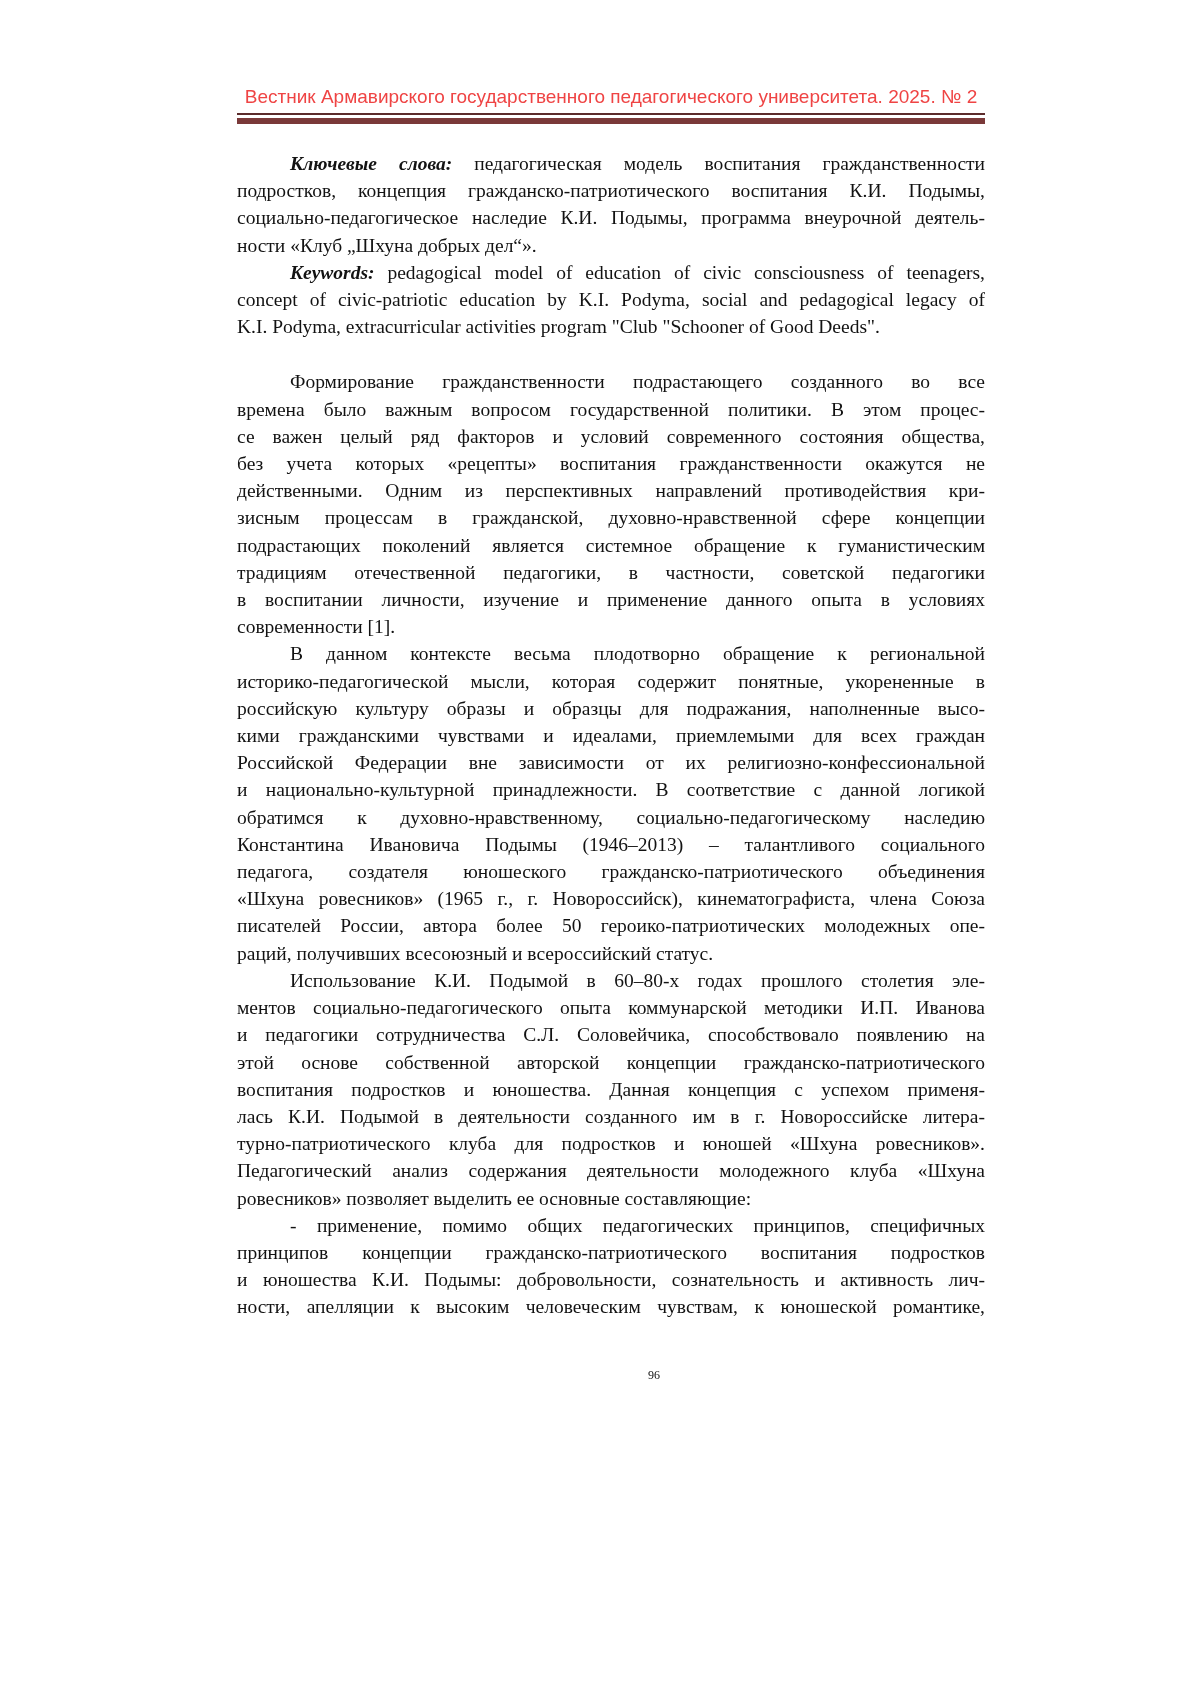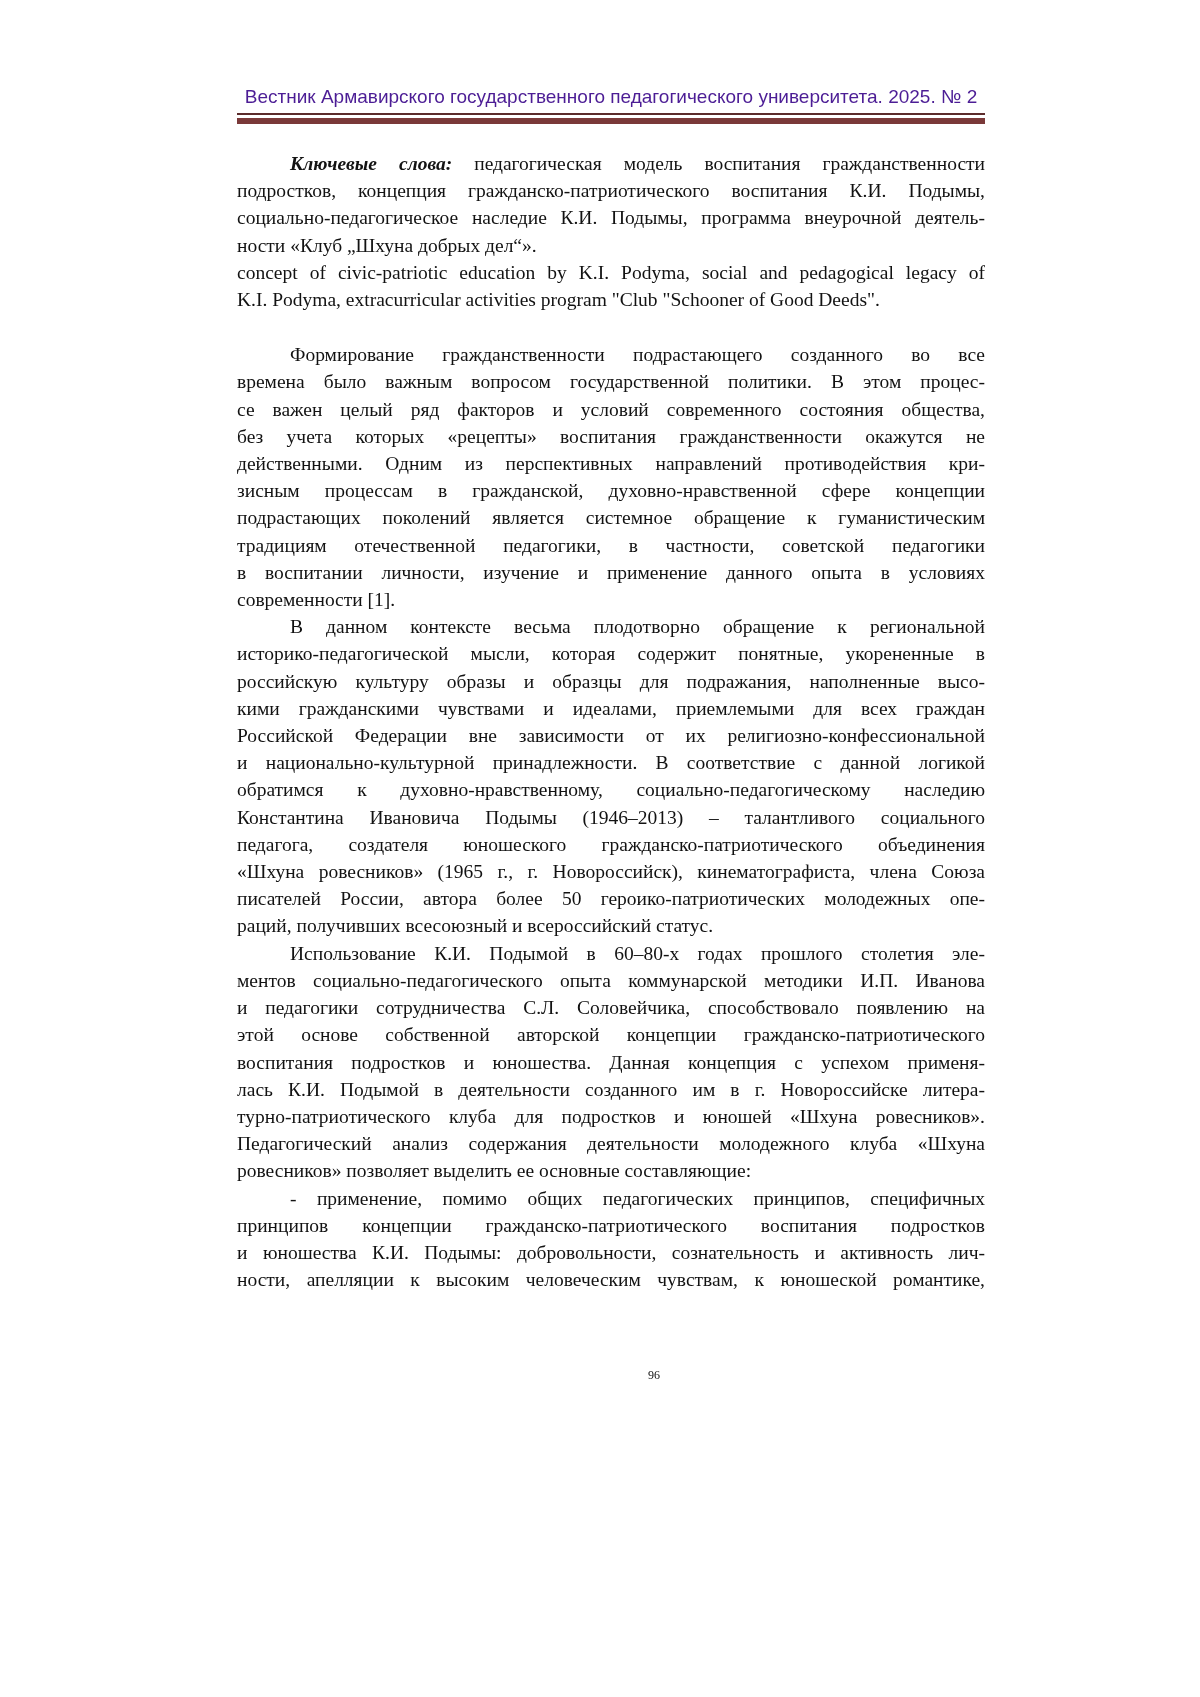--- a/index.html
+++ b/index.html
@@ -14,21 +14,21 @@
   .column {
     position:absolute;
     left:237px; top:86px;
     width:748px;
   }
   .journal-header {
     font-family:"Liberation Sans","DejaVu Sans",sans-serif;
     font-size:19px;
     line-height:22px;
     text-align:center;
-    color:#4c1d95;
+    color:#ef4444;
     margin-bottom:5px;
     white-space:nowrap;
   }
   .rule-thin  { height:2px; background:#5c2b2b; }
   .rule-gap   { height:3px; background:transparent; }
   .rule-thick { height:6px; background:#7a3939; }
   .body-text {
     margin-top:26px;
     font-size:19.5px;
     line-height:27.2px;
@@ -64,20 +64,21 @@
     <div class="rule-gap"></div>
     <div class="rule-thick"></div>
     <div class="body-text">
         <div class="paragraph">
           <div class="line indent"><span class="lead">Ключевые слова:</span> педагогическая модель воспитания гражданственности</div>
           <div class="line">подростков, концепция гражданско-патриотического воспитания К.И. Подымы,</div>
           <div class="line">социально-педагогическое наследие К.И. Подымы, программа внеурочной деятель-</div>
           <div class="line last">ности «Клуб „Шхуна добрых дел“».</div>
         </div>
         <div class="paragraph">
+          <div class="line indent"><span class="lead">Keywords:</span> pedagogical model of education of civic consciousness of teenagers,</div>
           <div class="line">concept of civic-patriotic education by K.I. Podyma, social and pedagogical legacy of</div>
           <div class="line last">K.I. Podyma, extracurricular activities program "Club "Schooner of Good Deeds".</div>
         </div>
         <div class="paragraph space-before">
           <div class="line indent">Формирование гражданственности подрастающего созданного во все</div>
           <div class="line">времена было важным вопросом государственной политики. В этом процес-</div>
           <div class="line">се важен целый ряд факторов и условий современного состояния общества,</div>
           <div class="line">без учета которых «рецепты» воспитания гражданственности окажутся не</div>
           <div class="line">действенными. Одним из перспективных направлений противодействия кри-</div>
           <div class="line">зисным процессам в гражданской, духовно-нравственной сфере концепции</div>

